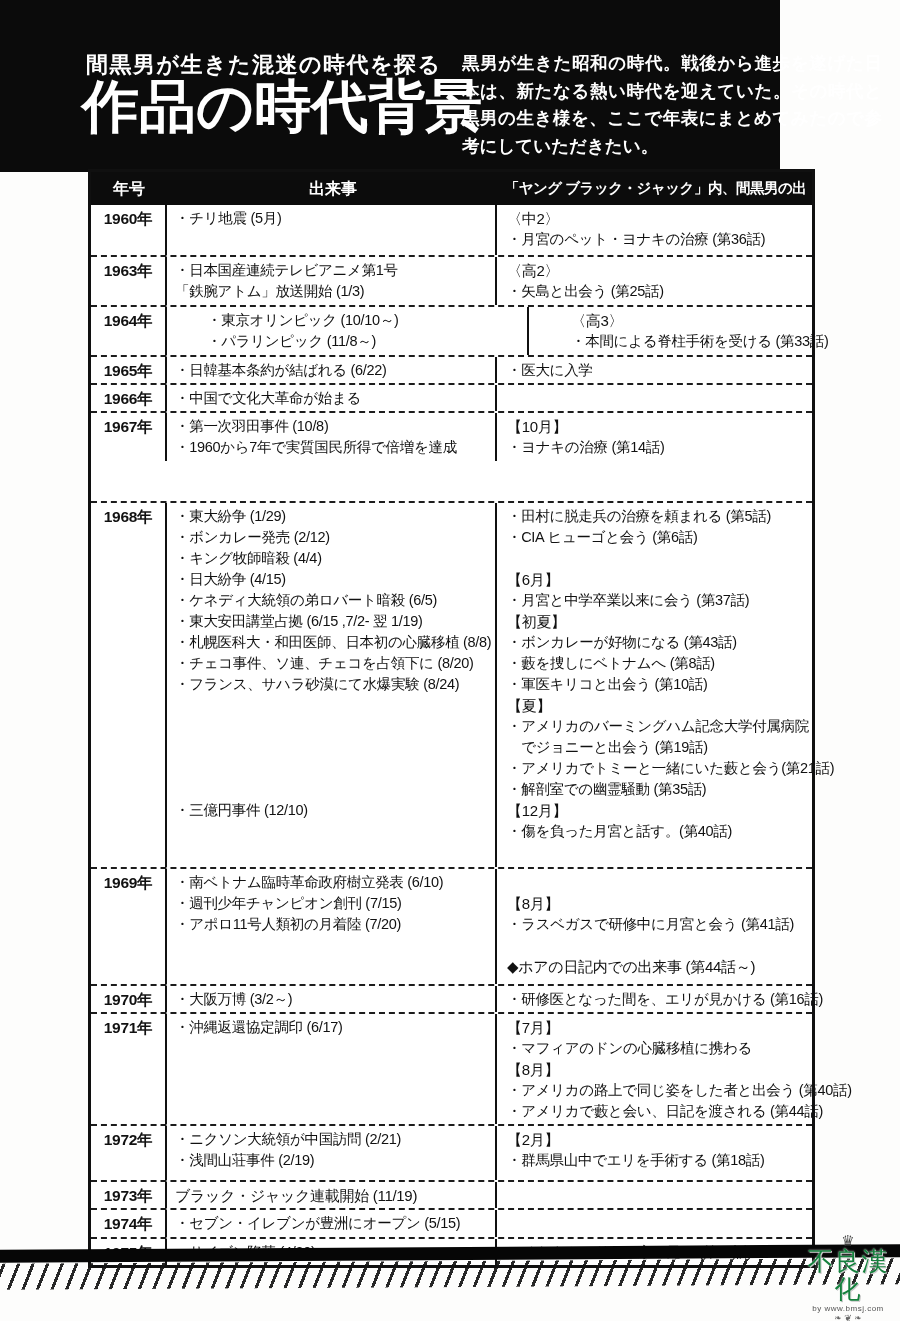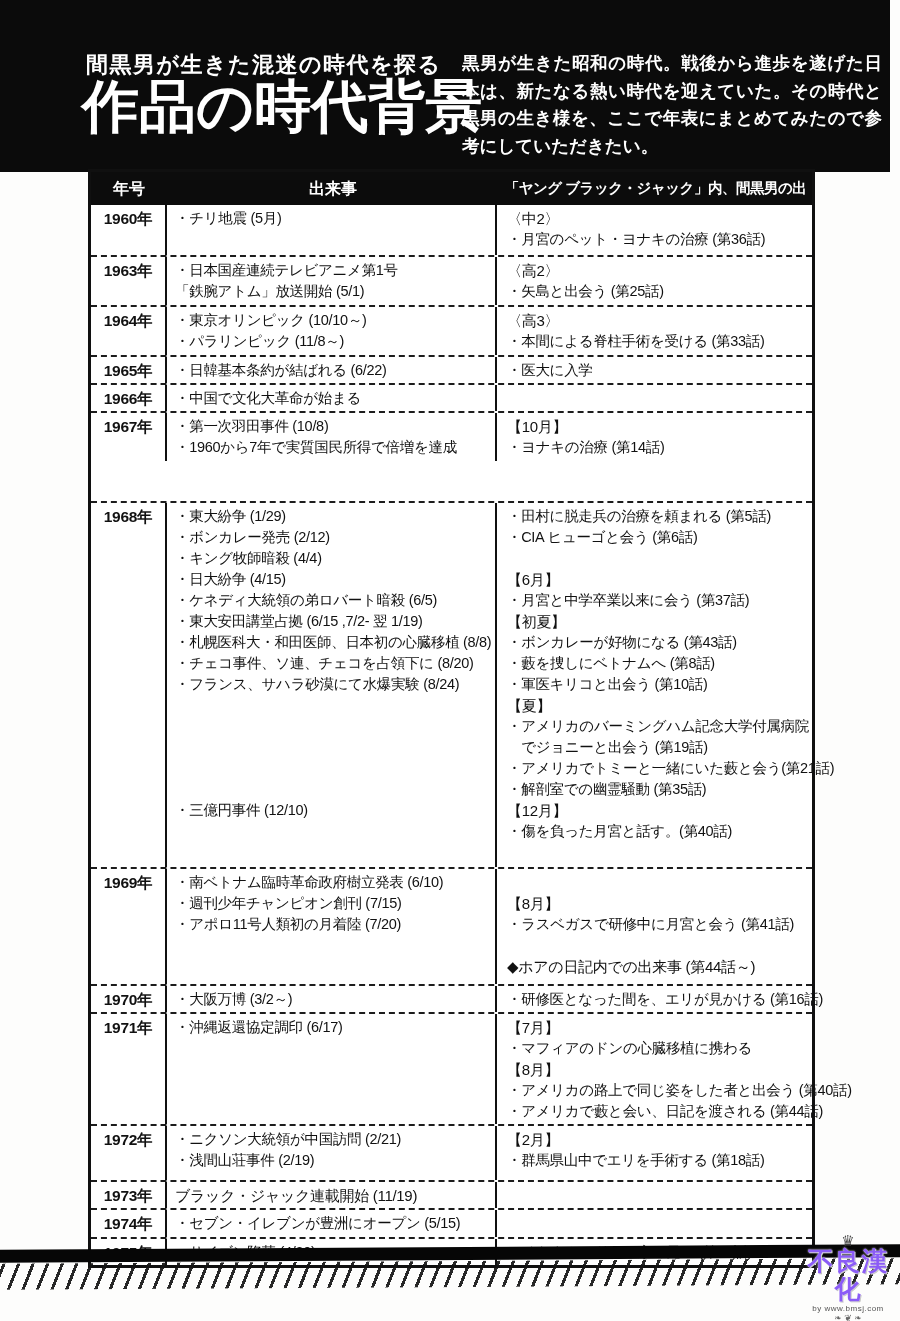--- a/index.html
+++ b/index.html
@@ -3,21 +3,21 @@
 <meta charset="utf-8">
 <style>
   html,body{margin:0;padding:0;}
   body{
     width:900px;height:1321px;position:relative;background:#fdfdfc;
     font-family:"Liberation Sans","DejaVu Sans",sans-serif;color:#111;
     overflow:hidden;
   }
   
   .masthead{
-    position:absolute;left:0;top:0;width:890px;height:172px;
+    position:absolute;left:0;top:0;width:780px;height:172px;
     background:#0b0b0b;color:#fff;
   }
   .kicker{
     position:absolute;left:86px;top:50px;font-size:22px;font-weight:bold;
     letter-spacing:1.5px;
   }
   .page-title{
     position:absolute;left:82px;top:76px;font-size:57px;font-weight:900;
     font-family:Liberation Serif, serif;letter-spacing:0px;
     line-height:1.1;
@@ -70,22 +70,22 @@
     background:repeating-linear-gradient(112deg,#141414 0 3px,transparent 3px 13.5px);
     opacity:.92;
   }
   
   .watermark{
     position:absolute;left:796px;top:1234px;width:104px;text-align:center;
     color:#4c4c4c;z-index:5;
   }
   .wm-crown{font-size:15px;line-height:14px;color:#3f3f3f;}
   .wm-title{
-    font-family:"Liberation Serif","DejaVu Serif",serif;font-weight:bold;
-    font-size:26px;line-height:28px;letter-spacing:1px;color:#8b5cf6;
+    font-family:"Liberation Serif","DejaVu Serif",serif;font-weight:normal;
+    font-size:26px;line-height:28px;letter-spacing:1px;color:#15803d;
     text-shadow:0 0 2px #ffffff,1px 1px 0 #bbb;
   }
   .wm-sub{font-size:8px;line-height:10px;color:#555;letter-spacing:.5px;}
   .wm-flourish{font-size:9px;line-height:9px;color:#666;}
 </style>
 </head>
 <body>
 
 <div class="masthead">
   <div class="kicker">間黒男が生きた混迷の時代を探る</div>
@@ -107,28 +107,28 @@
         </div>
         <div class="cell bj">
           <div class="line seg">〈中2〉</div>
           <div class="line">・月宮のペット・ヨナキの治療 (第36話)</div>
         </div>
       </div>
       <div class="row" style="min-height: 50px;">
         <div class="cell year">1963年</div>
         <div class="cell events">
           <div class="line">・日本国産連続テレビアニメ第1号</div>
-          <div class="line">「鉄腕アトム」放送開始 (5/1)</div>
+          <div class="line">「鉄腕アトム」放送開始 (1/3)</div>
         </div>
         <div class="cell bj">
           <div class="line seg">〈高2〉</div>
           <div class="line">・矢島と出会う (第25話)</div>
         </div>
       </div>
-      <div class="row" style="min-height: 50px;">
+      <div class="row" style="min-height: 50px; gap: 32px;">
         <div class="cell year">1964年</div>
         <div class="cell events">
           <div class="line">・東京オリンピック (10/10～)</div>
           <div class="line">・パラリンピック (11/8～)</div>
         </div>
         <div class="cell bj">
           <div class="line seg">〈高3〉</div>
           <div class="line">・本間による脊柱手術を受ける (第33話)</div>
         </div>
       </div>

